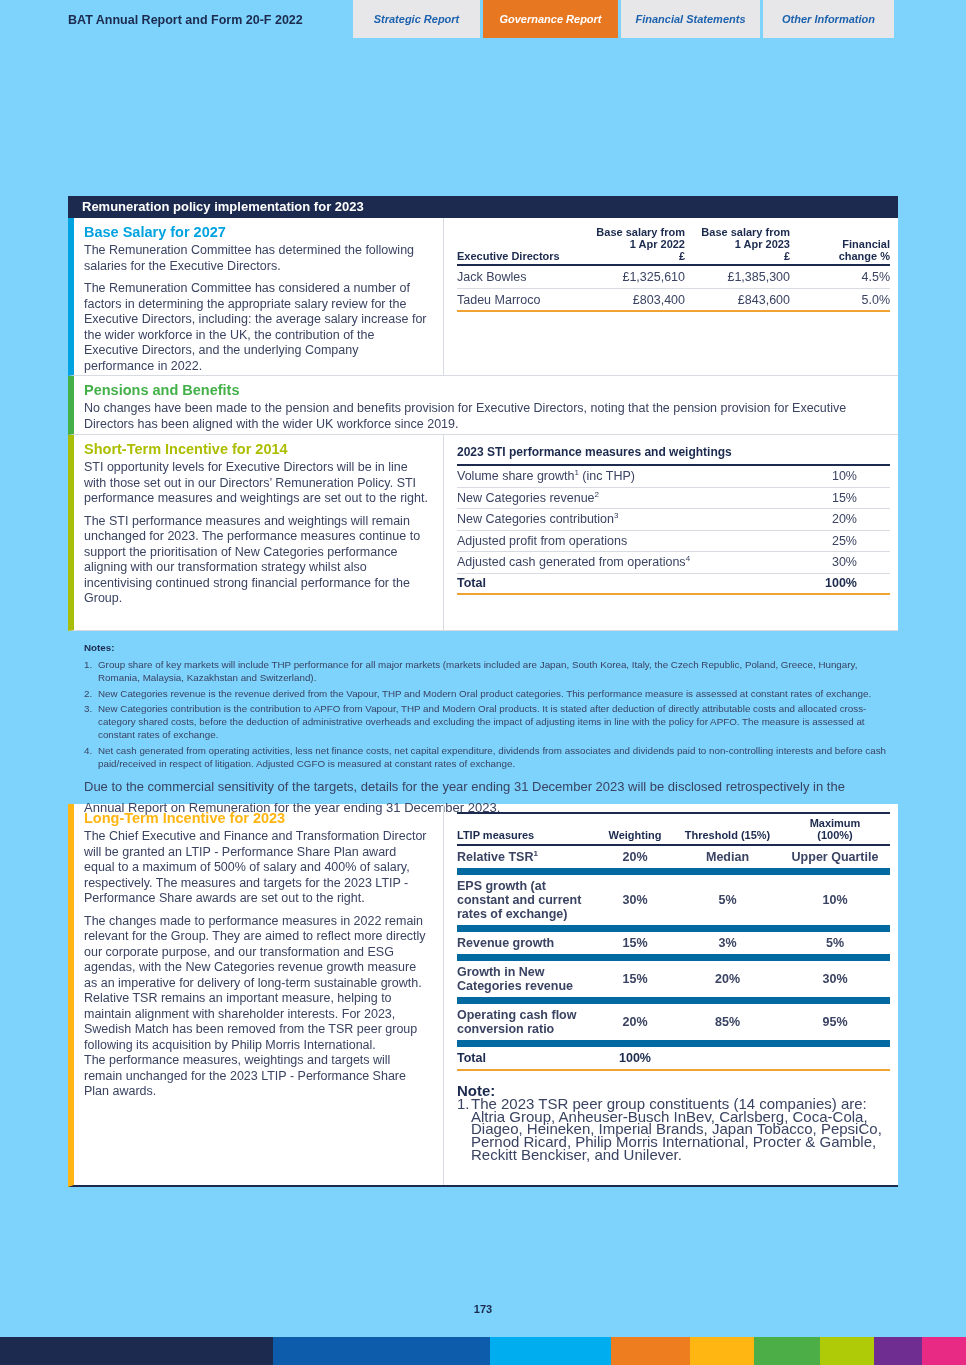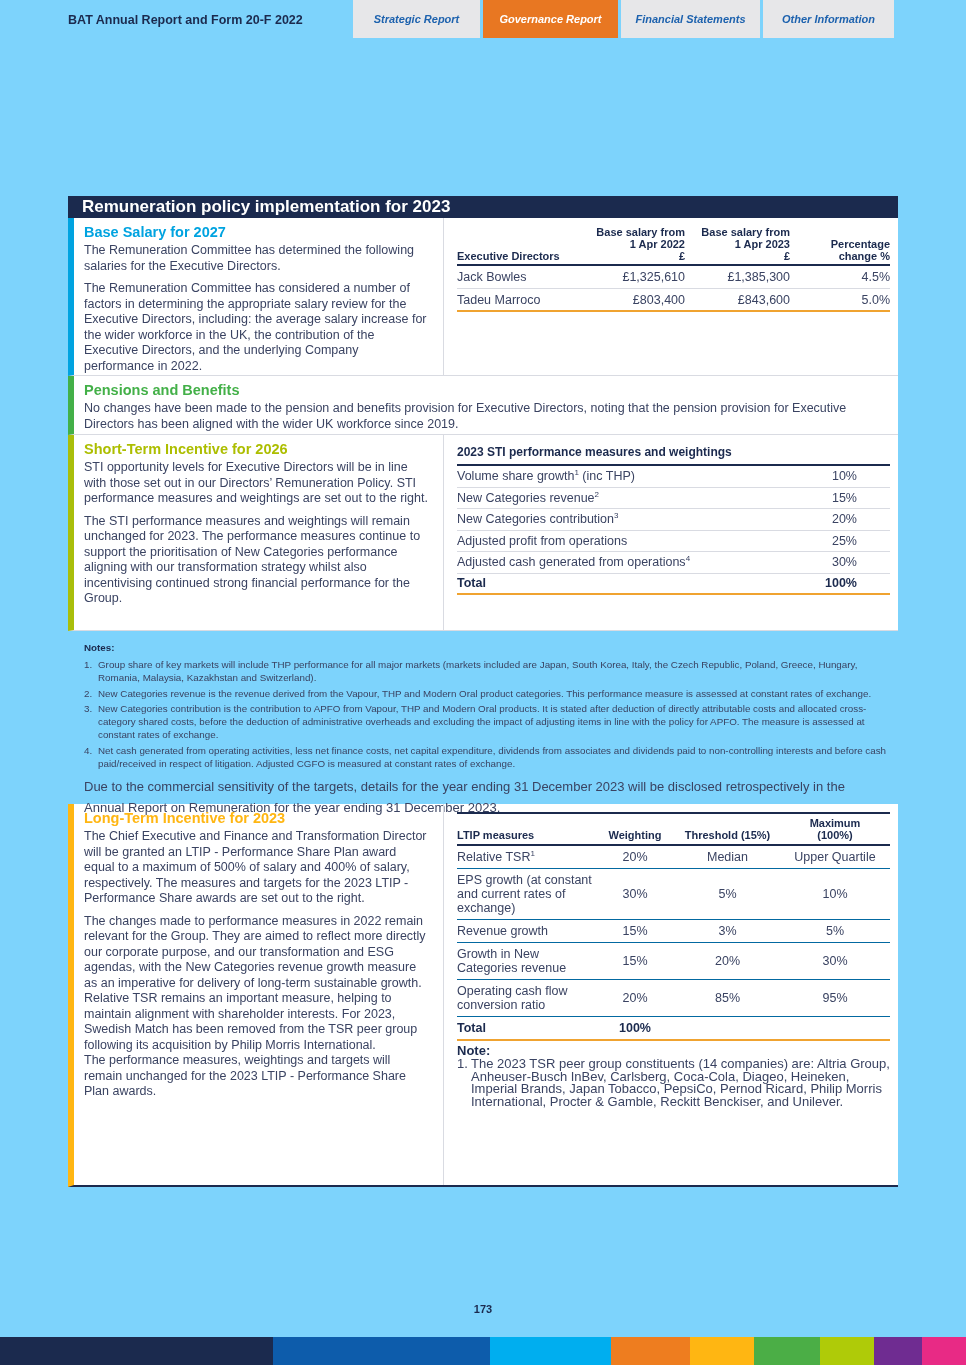--- a/index.html
+++ b/index.html
@@ -21,21 +21,21 @@
     background:#E7E7E9; color:#1D62AE; font-size:11px; font-weight:bold;
     cursor:pointer; text-align:center; padding:0 10px;
   }
   .tab.active { background:#E87722; color:#fff;text-align:center; }
   .tab.t1 { width:127px; } .tab.t2 { width:135px; } .tab.t3 { width:139px; } .tab.t4 { width:131px; }
 
   
   .main { position:absolute; top:196px; left:68px; width:830px; }
   .block-title {
     height:22px; line-height:22px; background:#1B2A4E; color:#fff;
-    font-size:17px; font-weight:bold; padding-left:14px;
+    font-size:13px; font-weight:bold; padding-left:14px;
   }
   .section { display:flex; border-bottom:1px solid #D9DBE2; background:#fff; }
   .b-cyan  { border-left:6px solid #00A3E0; }
   .b-green { border-left:6px solid #43B048; }
   .b-lime  { border-left:6px solid #A9BE0A; }
   .b-amber { border-left:6px solid #FFB612; }
   .leftcol { width:369px; padding:6px 13px 0 10px; }
   .rightcol { flex:1; border-left:1px solid #D9DBE2; padding:8px 8px 0 13px; }
   .sec-base { height:158px; }
   .sec-pens { height:59px; }
@@ -80,25 +80,25 @@
   
   .ltip-table { width:100%; font-size:12.5px; border-top:2px solid #1B2A4E; }
   .ltip-head {
     display:grid; grid-template-columns:1fr 80px 105px 110px;
     align-items:end; font-size:11px; font-weight:bold; color:#1B2A4E;
     border-bottom:2px solid #1B2A4E; padding:3px 0 3px 0;
   }
   .ltip-head .c { text-align:center; }
   .ltip-row {
     display:grid; grid-template-columns:1fr 80px 105px 110px;
-    align-items:center; border-bottom:1px solid #0369a1; padding:4px 0;
+    align-items:center; border-bottom:7px solid #0369a1; padding:4px 0;font-weight:bold;
   }
   .ltip-row .c { text-align:center; }
   .ltip-total { font-weight:bold; color:#1B2A4E; border-bottom:2px solid #F0A330; }
-  .tbl-note { margin-top:4px; font-size:13px; line-height:12.8px; }
+  .tbl-note { margin-top:14px; font-size:15px; line-height:12.8px; }
   .tbl-note .nh { font-weight:bold; color:#1B2A4E; }
   .note-item { display:flex; }
   .note-item .num { width:14px; flex:none; }
   .note-item .txt { flex:1; }
 
   
   .notes-wrap { padding:11px 8px 0 16px; height:173px; }
   .notes-h { font-size:9.8px; font-weight:bold; color:#1B2A4E; margin-bottom:6px; }
   .notes-list { font-size:9.8px; line-height:12.8px; }
   .notes-list .note-item { margin-bottom:3px; }
@@ -147,21 +147,21 @@
               <div>Base salary from</div>
               <div>1 Apr 2022</div>
               <div>£</div>
             </div>
             <div class="r">
               <div>Base salary from</div>
               <div>1 Apr 2023</div>
               <div>£</div>
             </div>
             <div class="r">
-              <div>Percentage</div>
+              <div>Financial</div>
               <div>change %</div>
             </div>
           </div>
           <div class="bs-row">
             <div>Jack Bowles</div>
             <div class="r">£1,325,610</div>
             <div class="r">£1,385,300</div>
             <div class="r">4.5%</div>
           </div>
           <div class="bs-row">
@@ -176,21 +176,21 @@
 
     <div class="section sec-pens b-green">
       <div class="fullcol">
         <h3 class="h-green">Pensions and Benefits</h3>
         <p class="para tight">No changes have been made to the pension and benefits provision for Executive Directors, noting that the pension provision for Executive Directors has been aligned with the wider UK workforce since 2019.</p>
       </div>
     </div>
 
     <div class="section sec-sti b-lime">
       <div class="leftcol">
-        <h3 class="h-lime">Short-Term Incentive for 2026</h3>
+        <h3 class="h-lime">Short-Term Incentive for 2014</h3>
         <p class="para">STI opportunity levels for Executive Directors will be in line with those set out in our Directors’ Remuneration Policy. STI performance measures and weightings are set out to the right.</p>
         <p class="para tight">The STI performance measures and weightings will remain unchanged for 2023. The performance measures continue to support the prioritisation of New Categories performance aligning with our transformation strategy whilst also incentivising continued strong financial performance for the Group.</p>
       </div>
       <div class="rightcol">
         <div class="sti-table">
           <div class="sti-title">2023 STI performance measures and weightings</div>
           <div class="sti-row">
             <div class="lbl"><span>Volume share growth</span><sup>1</sup><span> (inc THP)</span></div>
             <div class="val">10%</div>
           </div>

